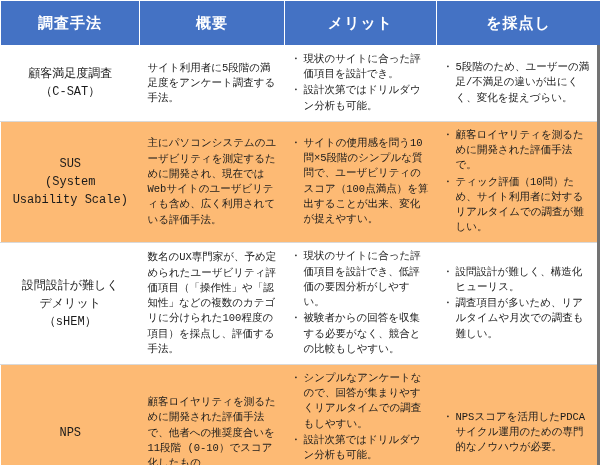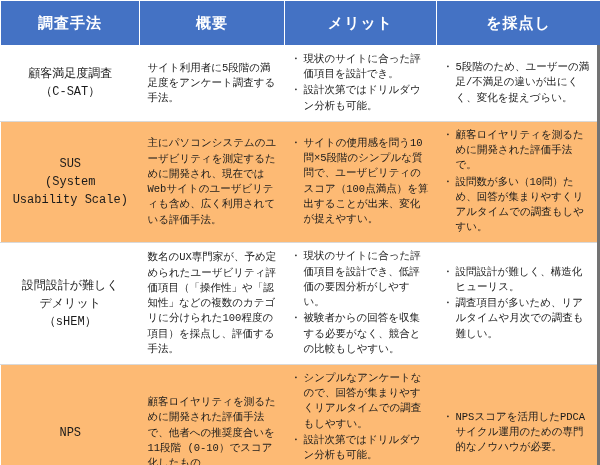--- a/index.html
+++ b/index.html
@@ -151,21 +151,21 @@
           <div class="para">主にパソコンシステムのユーザビリティを測定するために開発され、現在ではWebサイトのユーザビリティも含め、広く利用されている評価手法。</div>
         </td>
         <td>
           <ul class="bullets">
             <li>サイトの使用感を問う10問×5段階のシンプルな質問で、ユーザビリティのスコア（100点満点）を算出することが出来、変化が捉えやすい。</li>
           </ul>
         </td>
         <td>
           <ul class="bullets">
             <li>顧客ロイヤリティを測るために開発された評価手法で。</li>
-            <li>設問数が多い（10問）ため、回答が集まりやすくリアルタイムでの調査もしやすい。</li>
+            <li>ティック評価（10問）ため、サイト利用者に対するリアルタイムでの調査が難しい。</li>
           </ul>
         </td>
       </tr>
 
       <tr class="band-even row-sep">
         <td class="method">
           <div>設問設計が難しく</div>
           <div>デメリット</div>
           <div>（sHEM）</div>
         </td>

